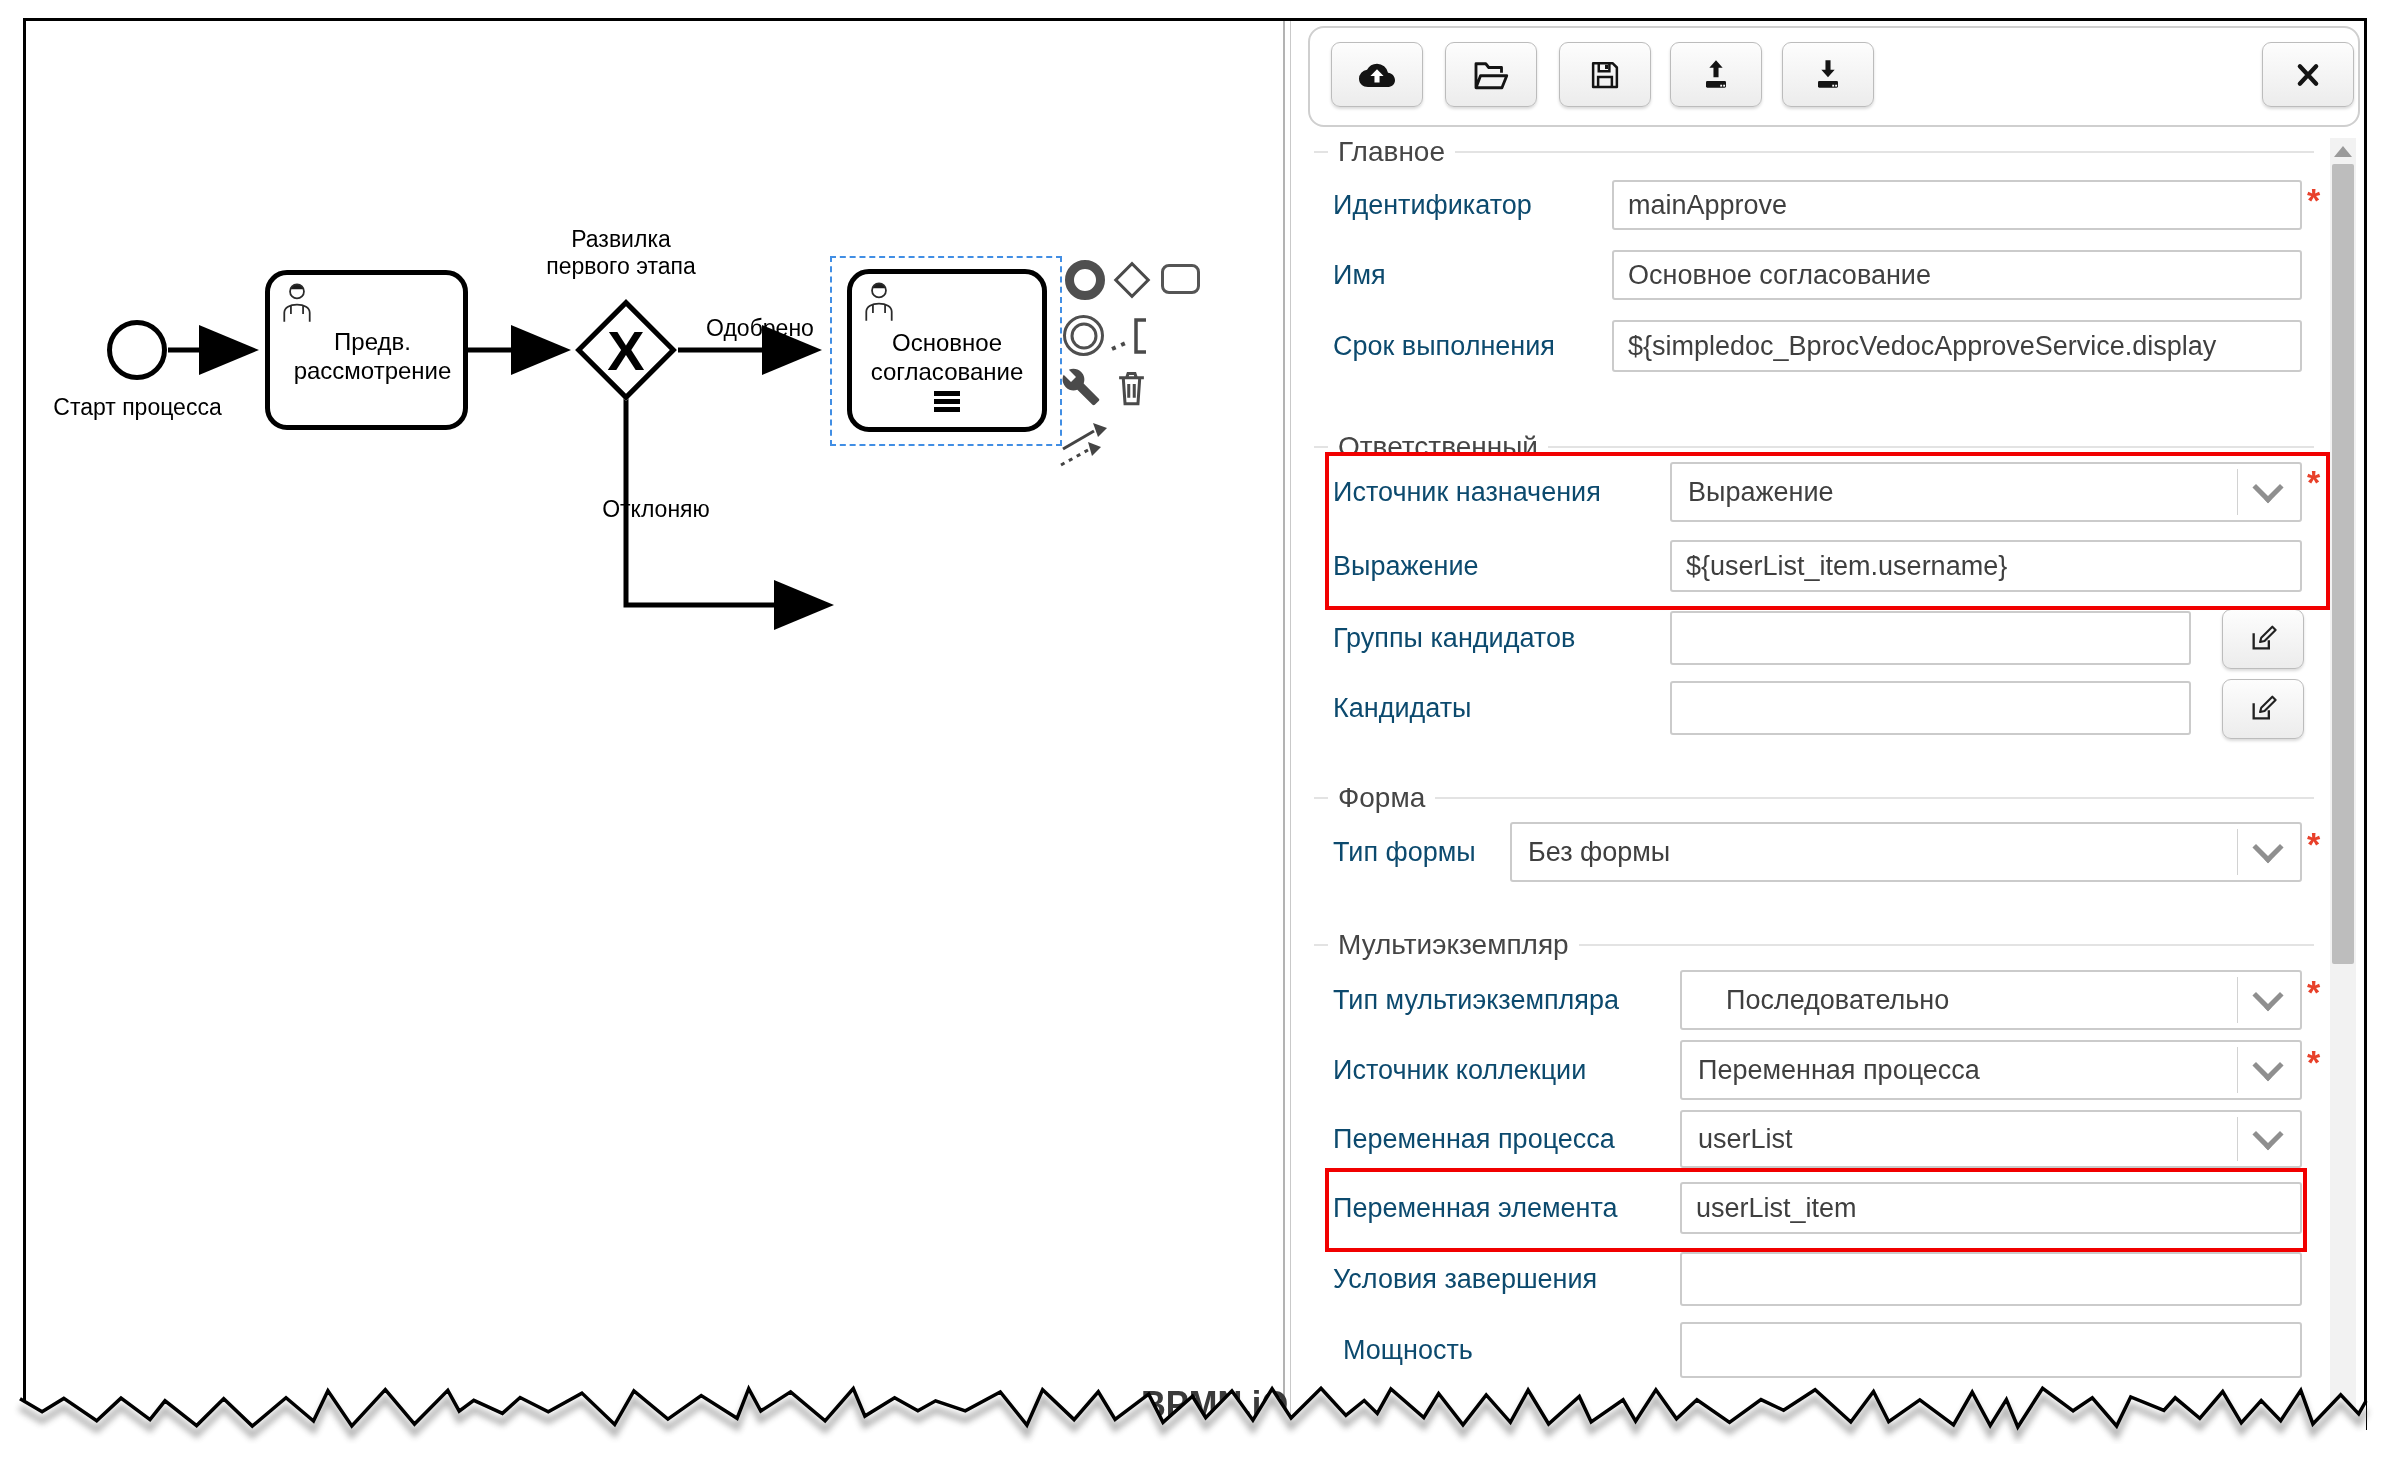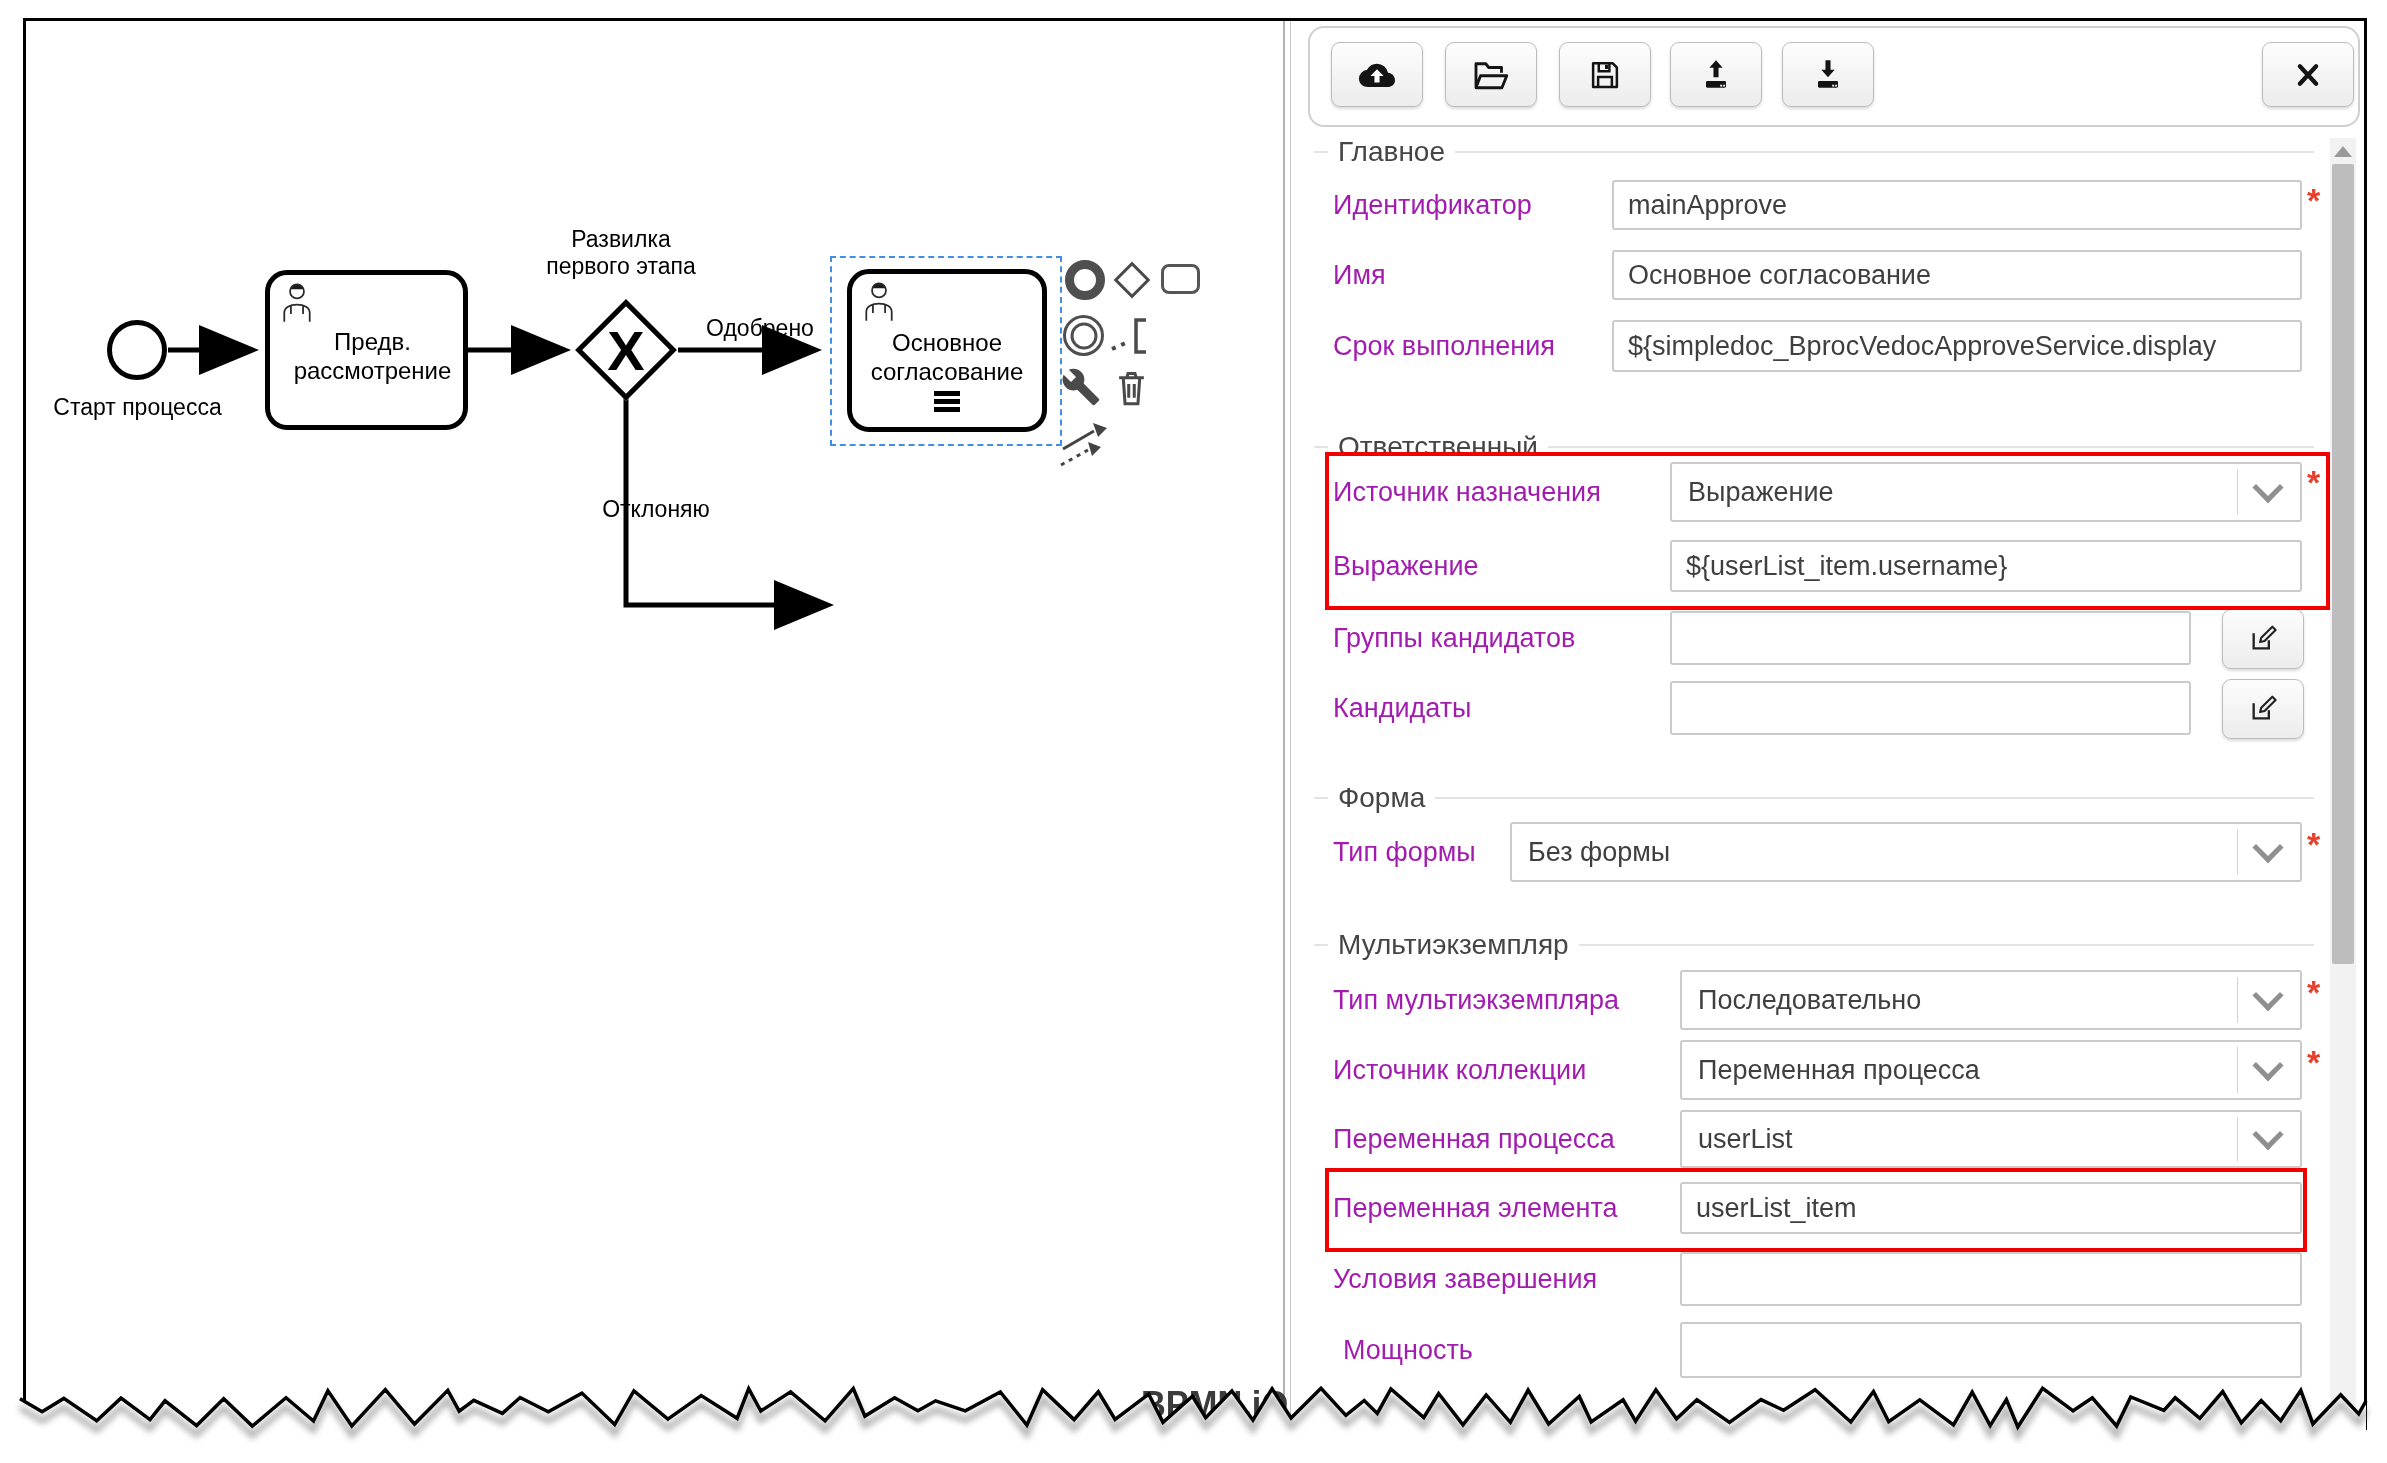--- a/index.html
+++ b/index.html
@@ -35,21 +35,21 @@
   .toolbar{position:absolute;border:2px solid #cfcfcf;border-radius:16px;background:#fff;box-sizing:border-box;}
   .tb-btn{position:absolute;width:90px;height:63px;border:1px solid #bcbcbc;border-radius:9px;
           background:linear-gradient(180deg,#fdfdfd,#ececec);box-shadow:0 2px 3px rgba(0,0,0,.15);
           display:flex;align-items:center;justify-content:center;cursor:pointer;}
   
   .legend{position:absolute;display:flex;align-items:center;height:32px;font-size:28px;color:#454545;}
   .legend .line{height:2px;background:#e3e3e3;}
   .legend .line.pre{width:14px;}
   .legend .line.post{flex:1;}
   .legend .cap{padding:0 10px;white-space:nowrap;}
-  .f-label{position:absolute;height:34px;line-height:34px;font-size:27px;color:#a21caf;white-space:nowrap;}
+  .f-label{position:absolute;height:34px;line-height:34px;font-size:27px;color:#0c4a6e;white-space:nowrap;}
   .f-input{position:absolute;border:2px solid #cbcbcb;border-radius:3px;background:#fff;box-sizing:border-box;
            font-family:"Liberation Sans",sans-serif;font-size:27px;color:#3f3f3f;padding:0 14px;outline:none;}
   .f-select{position:absolute;border:2px solid #cbcbcb;border-radius:3px;background:#fff;box-sizing:border-box;
             display:flex;align-items:center;cursor:pointer;}
   .f-select .sel-text{font-size:27px;color:#3f3f3f;padding-left:16px;white-space:nowrap;overflow:hidden;}
   .f-select .sel-sep{position:absolute;right:62px;top:5px;bottom:5px;width:1px;background:#d2d2d2;}
   .f-select .sel-chev{position:absolute;right:21px;top:50%;width:17px;height:17px;border-right:5px solid #8f8f8f;
                       border-bottom:5px solid #8f8f8f;transform:translateY(-70%) rotate(45deg);}
   .ast{position:absolute;font-size:34px;font-weight:bold;color:#e8402a;}
   .hl-box{position:absolute;border:4px solid #f10000;box-sizing:border-box;pointer-events:none;z-index:8;}
@@ -300,21 +300,21 @@
     </div>
     <div class="ast" style="left:1016px;top:804px;">*</div>
 
     <div class="legend" style="left:23px;top:908px;width:1000px;">
       <span class="line pre"></span>
         <span class="cap">Мультиэкземпляр</span>
         <span class="line post"></span>
     </div>
 
     <div class="f-label" style="left:42px;top:962px;">Тип мультиэкземпляра</div>
-    <div class="f-select" style="left:389px;top:949px;width:622px;height:60px;">
+    <div class="f-select" style="left:389px;top:949px;width:622px;height:60px;padding-left:28px;">
       <span class="sel-text">Последовательно</span>
       <span class="sel-sep"></span>
       <span class="sel-chev"></span>
     </div>
     <div class="ast" style="left:1016px;top:952px;">*</div>
 
     <div class="f-label" style="left:42px;top:1032px;">Источник коллекции</div>
     <div class="f-select" style="left:389px;top:1019px;width:622px;height:60px;">
       <span class="sel-text">Переменная процесса</span>
       <span class="sel-sep"></span>

